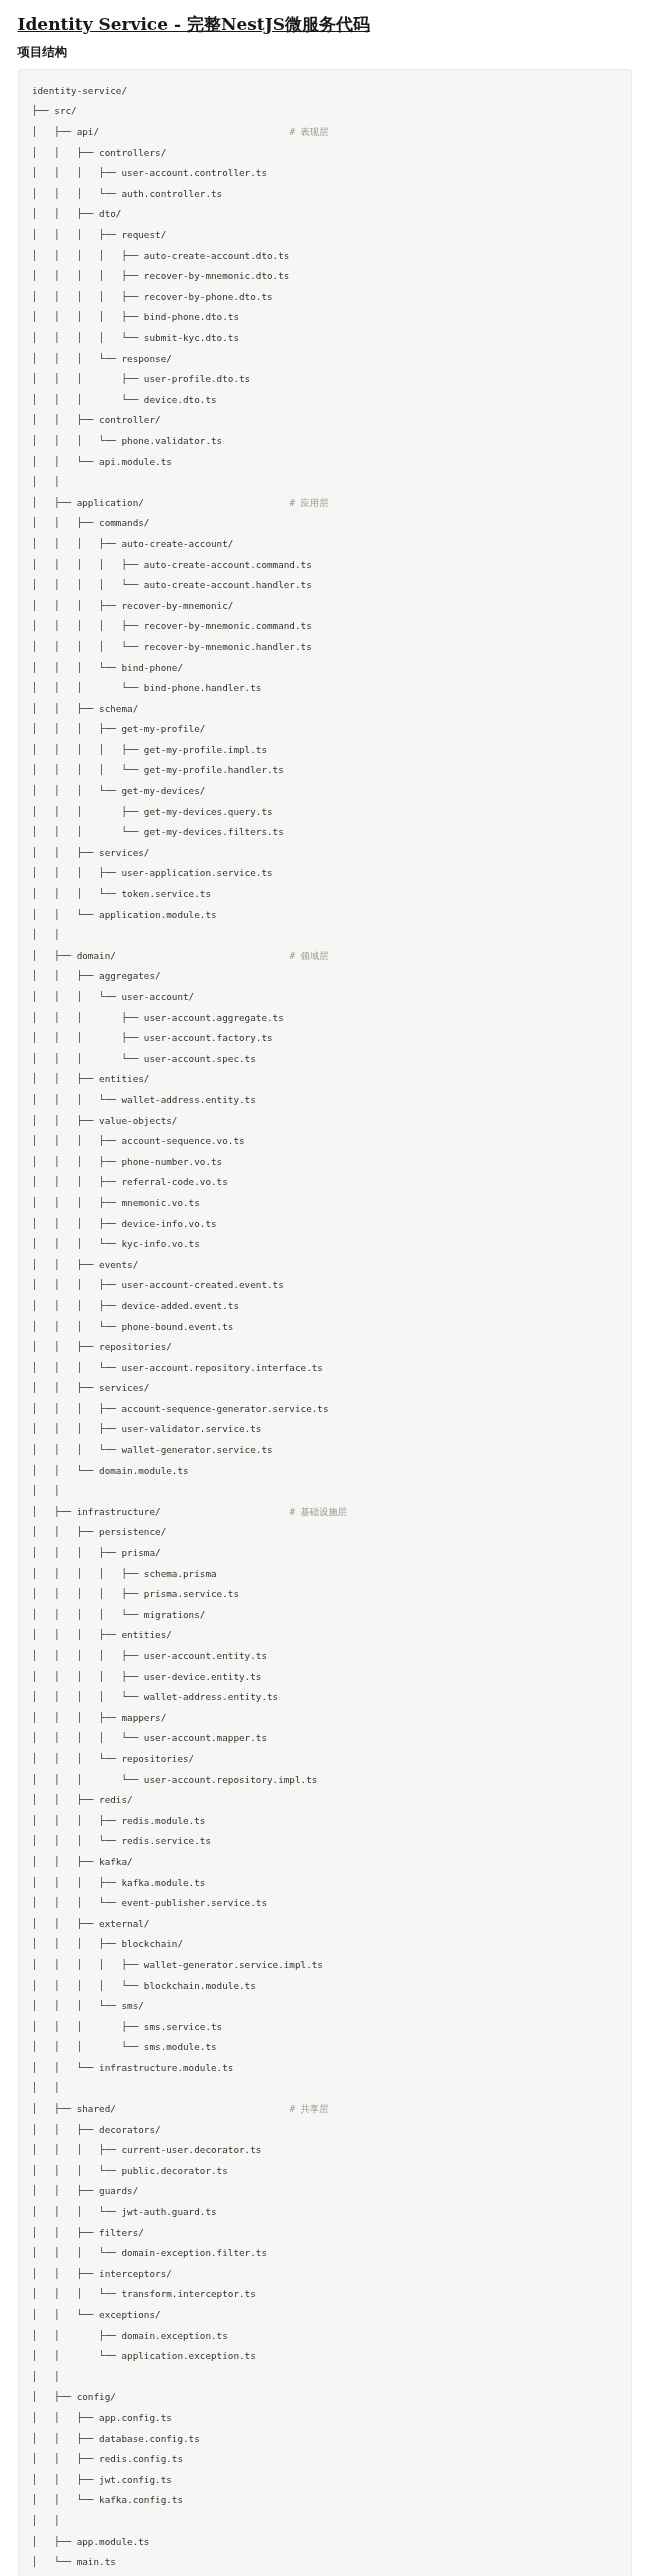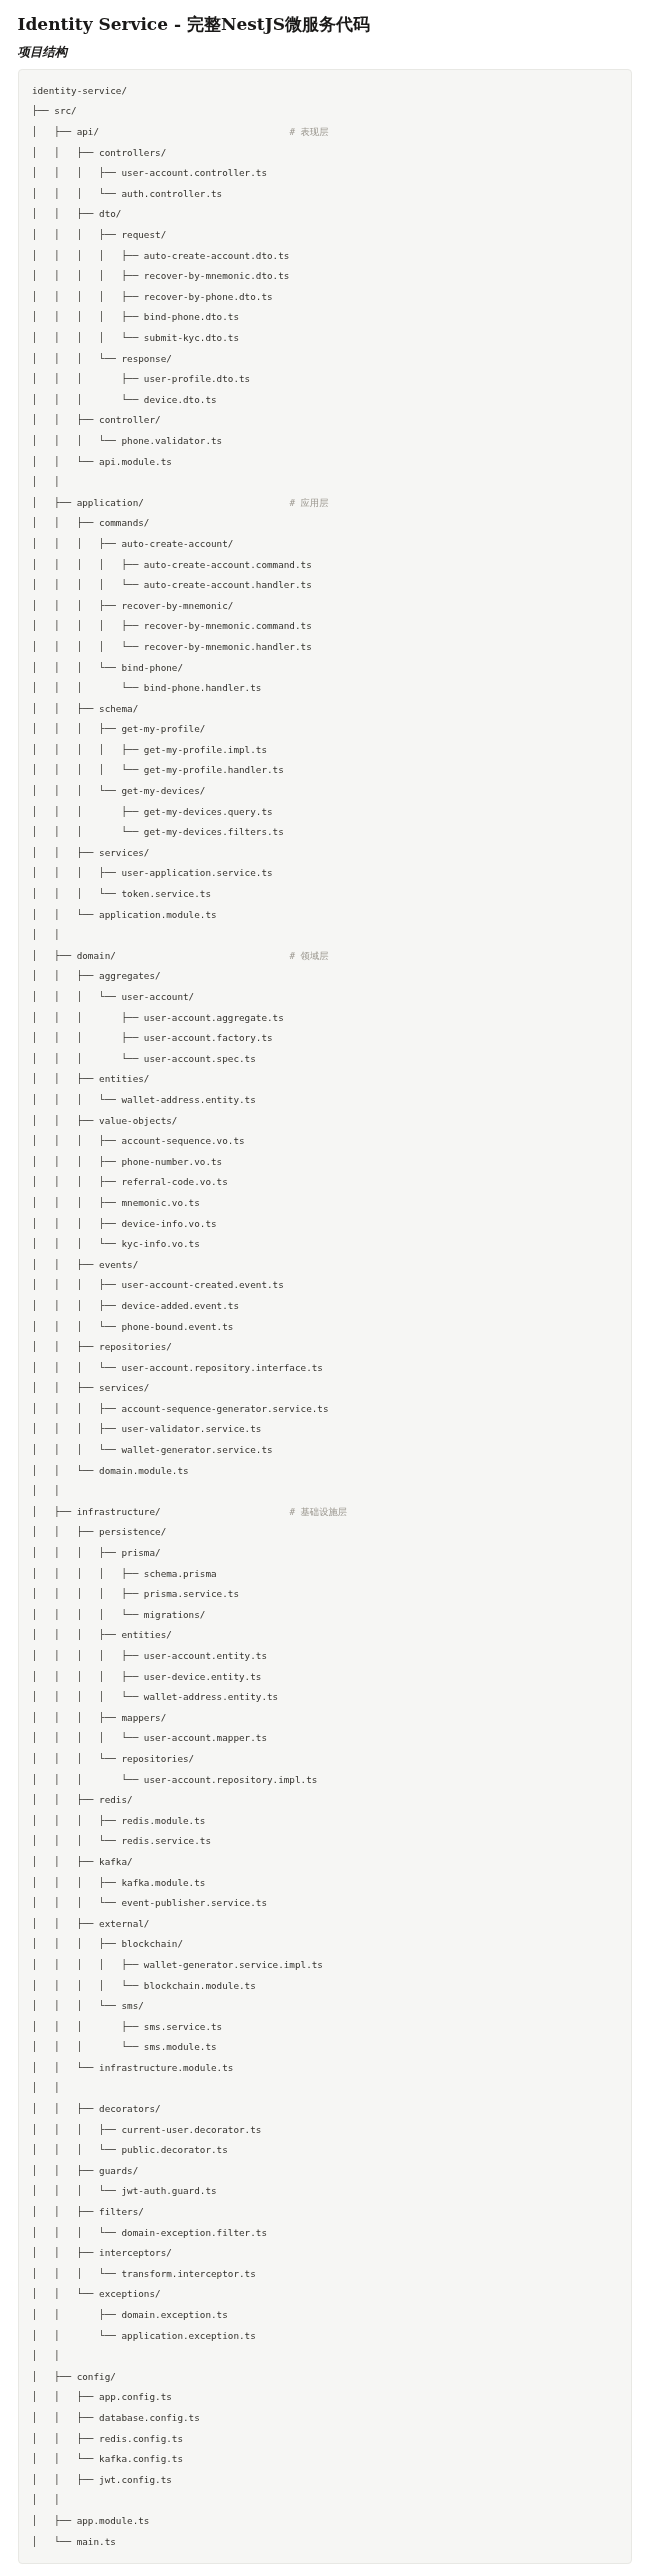--- a/index.html
+++ b/index.html
@@ -11,29 +11,29 @@
     font-family: "Liberation Sans", sans-serif;
     color: #1f1e1d;
   }
   h1.page-title {
     font-family: "DejaVu Serif", "Liberation Serif", serif;
     font-weight: 700;
     font-size: 17px;
     line-height: 1.3;
     margin: 0 0 8.2px 0;
     color: #1a1918;
+    text-decoration: underline;
   }
   h3.section-heading {
     font-family: "DejaVu Serif", "Liberation Serif", serif;
     font-weight: 700;
     font-size: 12.4px;
     line-height: 1.35;
     margin: 0 0 8.2px 0;
     color: #1a1918;
-    font-style: italic;
   }
   .code-block {
     background: var(--code-bg, #f6f6f4);
     border: 0.5px solid var(--code-border, #e8e8e4);
     border-radius: 4.1px;
     padding: 11.3px 13.4px;
     overflow: hidden;
   }
   .tree {
     font-family: "DejaVu Sans Mono", "Liberation Mono", monospace;
@@ -145,38 +145,39 @@
         <div class="tree-line">│   │   │   └── event-publisher.service.ts</div>
         <div class="tree-line">│   │   ├── external/</div>
         <div class="tree-line">│   │   │   ├── blockchain/</div>
         <div class="tree-line">│   │   │   │   ├── wallet-generator.service.impl.ts</div>
         <div class="tree-line">│   │   │   │   └── blockchain.module.ts</div>
         <div class="tree-line">│   │   │   └── sms/</div>
         <div class="tree-line">│   │   │       ├── sms.service.ts</div>
         <div class="tree-line">│   │   │       └── sms.module.ts</div>
         <div class="tree-line">│   │   └── infrastructure.module.ts</div>
         <div class="tree-line">│   │</div>
+        <div class="tree-line"><span>│   ├── shared/                               </span><span class="comment"># 共享层</span></div>
         <div class="tree-line">│   │   ├── decorators/</div>
         <div class="tree-line">│   │   │   ├── current-user.decorator.ts</div>
         <div class="tree-line">│   │   │   └── public.decorator.ts</div>
         <div class="tree-line">│   │   ├── guards/</div>
         <div class="tree-line">│   │   │   └── jwt-auth.guard.ts</div>
         <div class="tree-line">│   │   ├── filters/</div>
         <div class="tree-line">│   │   │   └── domain-exception.filter.ts</div>
         <div class="tree-line">│   │   ├── interceptors/</div>
         <div class="tree-line">│   │   │   └── transform.interceptor.ts</div>
         <div class="tree-line">│   │   └── exceptions/</div>
         <div class="tree-line">│   │       ├── domain.exception.ts</div>
         <div class="tree-line">│   │       └── application.exception.ts</div>
         <div class="tree-line">│   │</div>
         <div class="tree-line">│   ├── config/</div>
         <div class="tree-line">│   │   ├── app.config.ts</div>
         <div class="tree-line">│   │   ├── database.config.ts</div>
         <div class="tree-line">│   │   ├── redis.config.ts</div>
+        <div class="tree-line">│   │   ├── jwt.config.ts</div>
         <div class="tree-line">│   │   └── kafka.config.ts</div>
-        <div class="tree-line">│   │   ├── jwt.config.ts</div>
         <div class="tree-line">│   │</div>
         <div class="tree-line">│   ├── app.module.ts</div>
         <div class="tree-line">│   └── main.ts</div>
       </div>
   </div>
 </main>
 
 
 </body></html>

